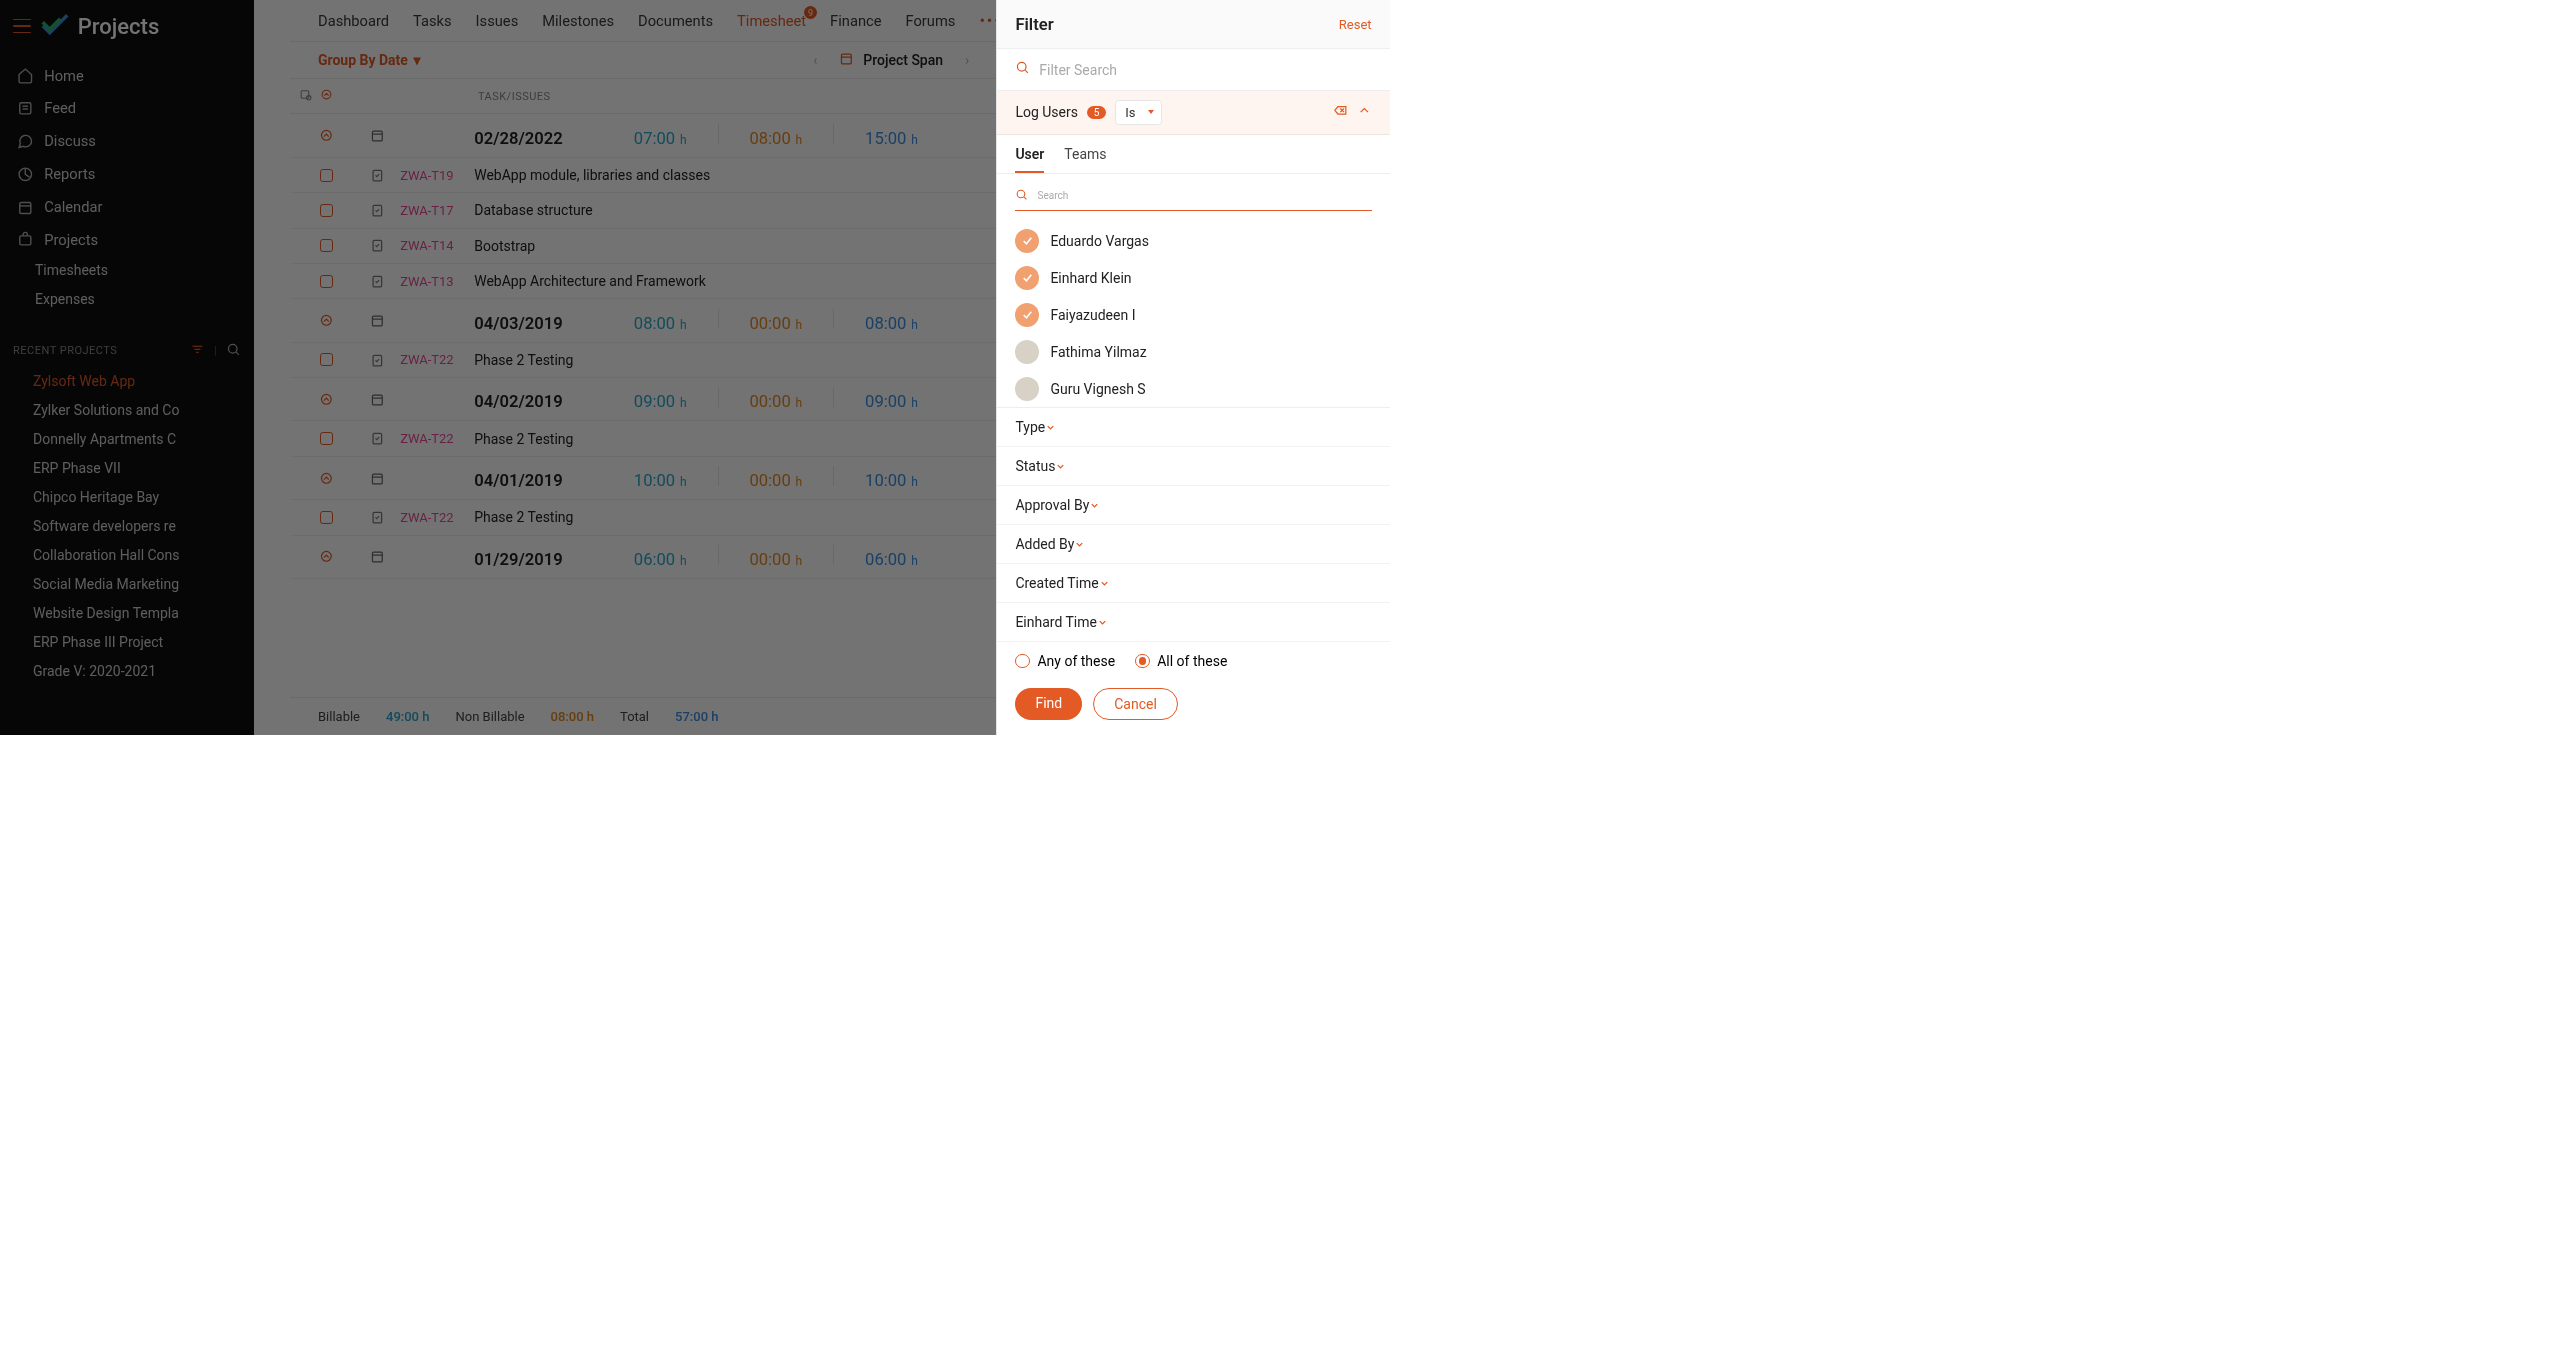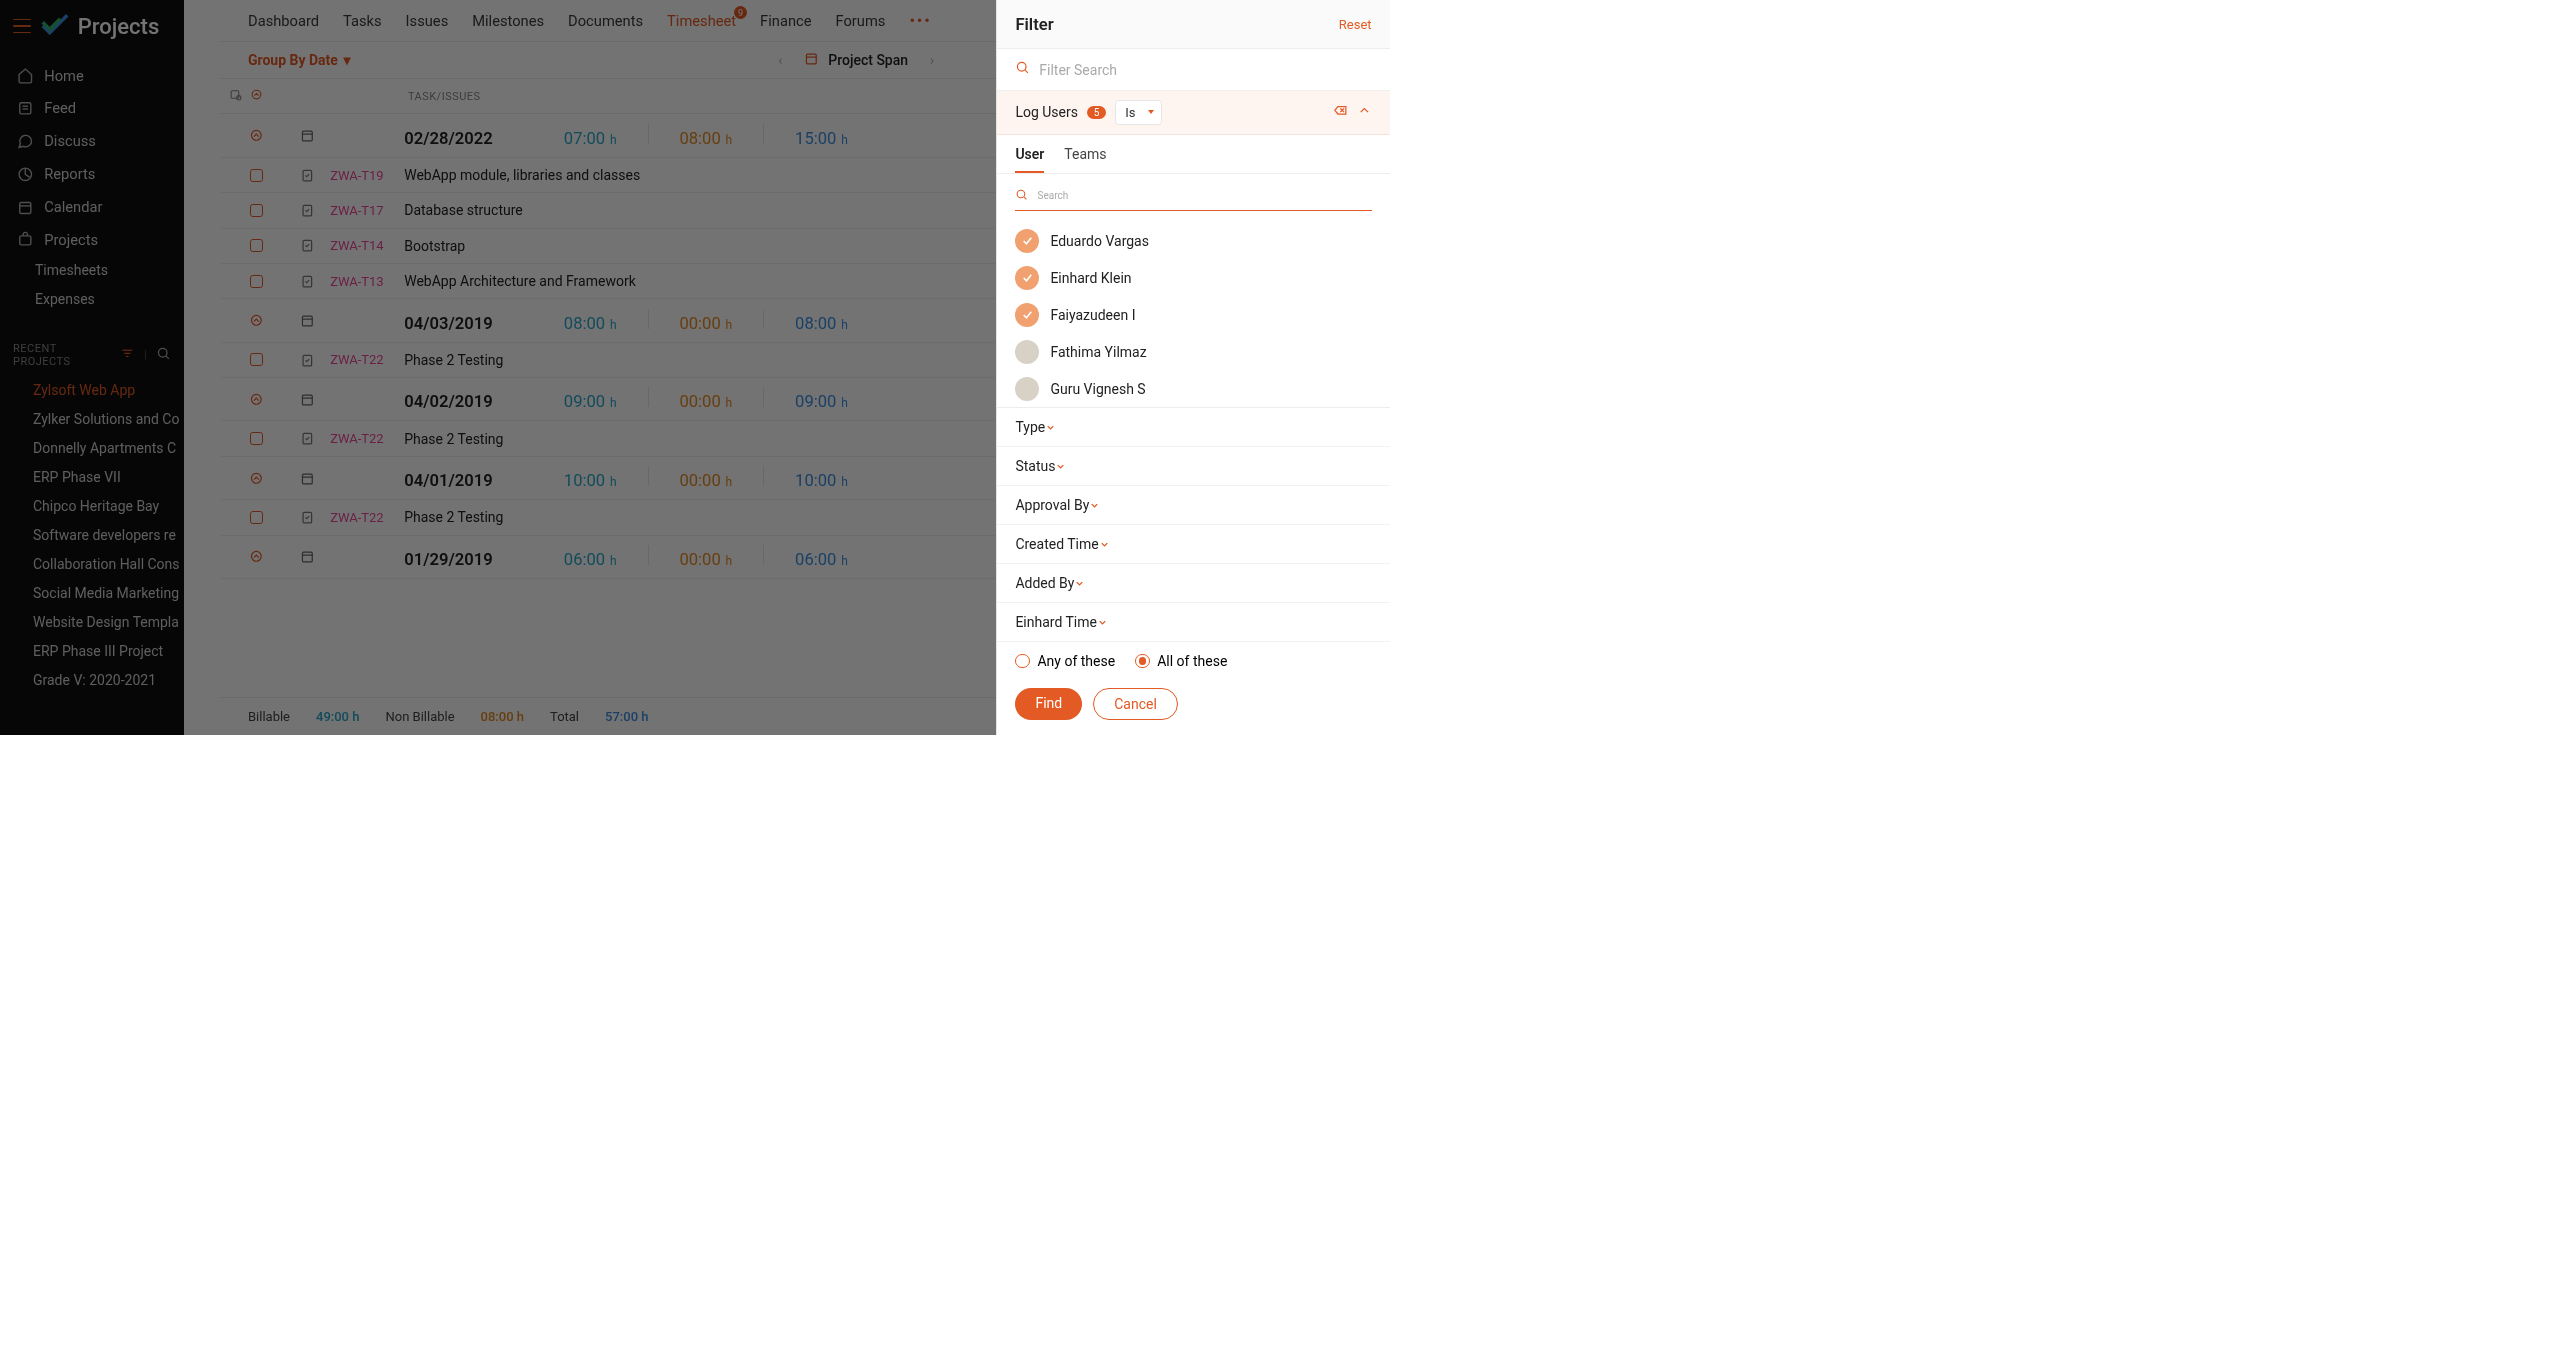--- a/index.html
+++ b/index.html
@@ -1,21 +1,21 @@
 <!DOCTYPE html>
 <html style="font-size:14.7px"><head>
 <meta charset="utf-8">
 <style>
 * { margin: 0; padding: 0; box-sizing: border-box; font-family: -apple-system, BlinkMacSystemFont, "Segoe UI", Roboto, sans-serif; }
 body { width: 1390px; height: 735px; overflow: hidden; position: relative; background: #fff; }
 
 .app-shell { display: flex; width: 100%; height: 100%; }
 
 
-.sidebar { width: 184px; background: #0e0e10; color: #d0d0d2; flex-shrink: 0; height: 100%; overflow: hidden; }
+.sidebar { width: 254px; background: #0e0e10; color: #d0d0d2; flex-shrink: 0; height: 100%; overflow: hidden; }
 .sb-brand { display: flex; align-items: center; gap: 9.2px; padding: 13px 13px 16.6px 13px; }
 .hamburger { width: 18.4px; height: 14.7px; display: flex; flex-direction: column; justify-content: space-between; }
 .hamburger span { display: block; height: 1.8px; background: #e35a24; border-radius: 0.9px; }
 .logo-mark svg { width: 28px; height: 22px; }
 .brand-text { color: #fff; font-size: 22px; font-weight: 500; }
 .sb-nav { padding: 3.7px 0 13px 0; }
 .sb-item { display: flex; align-items: center; gap: 11px; padding: 7.4px 16.6px; font-size: 14.7px; color: #d0d0d2; cursor: pointer; }
 .sb-icon { width: 16.6px; height: 16.6px; display: inline-flex; align-items: center; justify-content: center; }
 .sb-sub { padding-left: 35px; }
 .sb-sub .sb-item { padding: 6.5px 16.6px 6.5px 0; font-size: 14px; }
@@ -618,27 +618,27 @@
           <polyline points="6,9 12,15 18,9"></polyline>
         </svg>
       </div>
       <div class="fp-sec">
         <span>Approval By</span>
         <svg viewBox="0 0 24 24" fill="none" stroke="currentColor" stroke-width="3">
           <polyline points="6,9 12,15 18,9"></polyline>
         </svg>
       </div>
       <div class="fp-sec">
-        <span>Created Time</span>
+        <span>Added By</span>
         <svg viewBox="0 0 24 24" fill="none" stroke="currentColor" stroke-width="3">
           <polyline points="6,9 12,15 18,9"></polyline>
         </svg>
       </div>
       <div class="fp-sec">
-        <span>Added By</span>
+        <span>Created Time</span>
         <svg viewBox="0 0 24 24" fill="none" stroke="currentColor" stroke-width="3">
           <polyline points="6,9 12,15 18,9"></polyline>
         </svg>
       </div>
       <div class="fp-sec">
         <span>Einhard Time</span>
         <svg viewBox="0 0 24 24" fill="none" stroke="currentColor" stroke-width="3">
           <polyline points="6,9 12,15 18,9"></polyline>
         </svg>
       </div>

